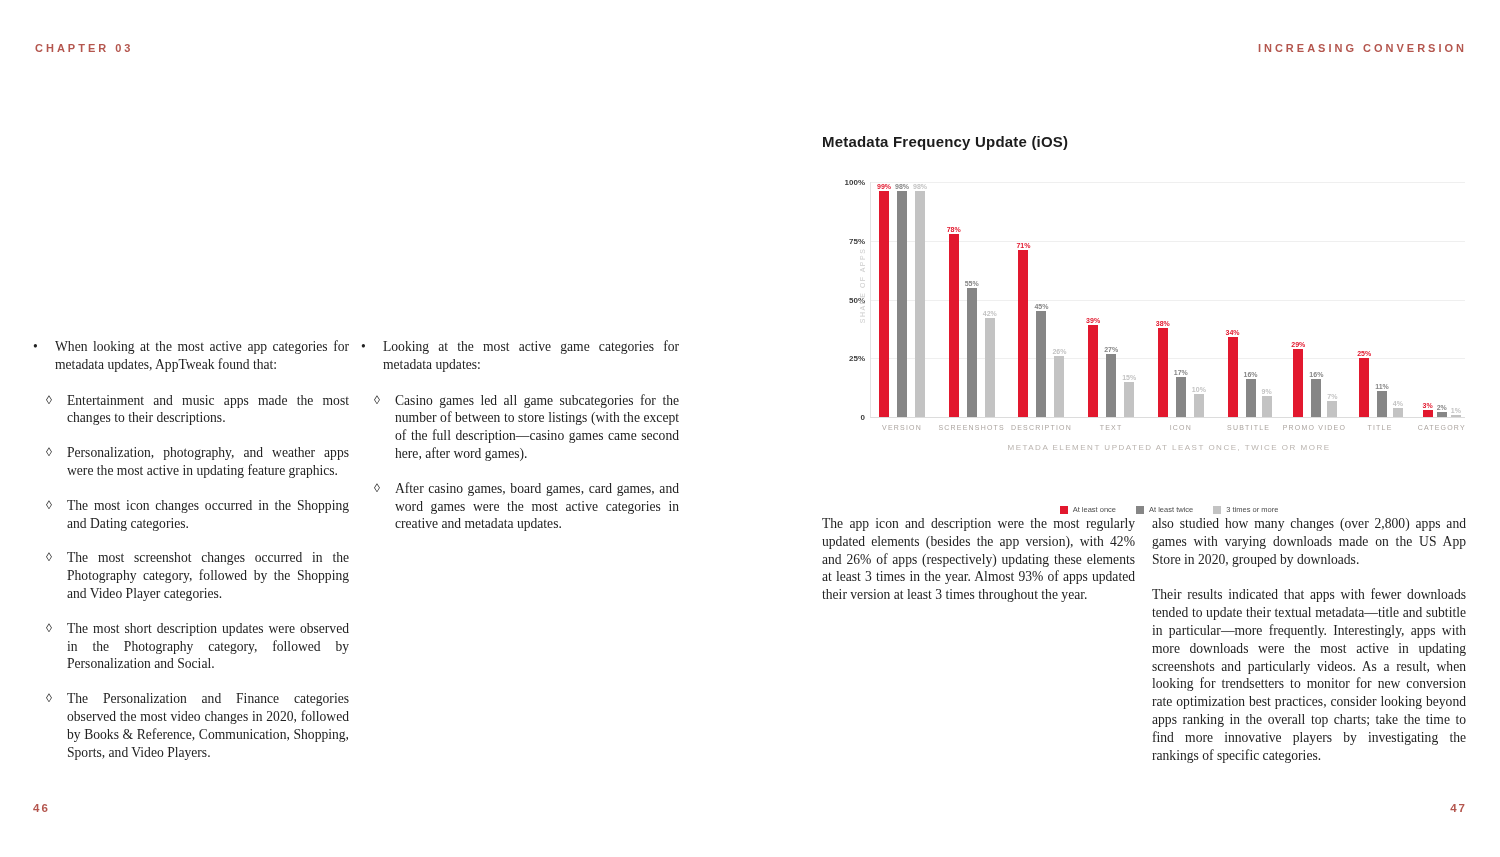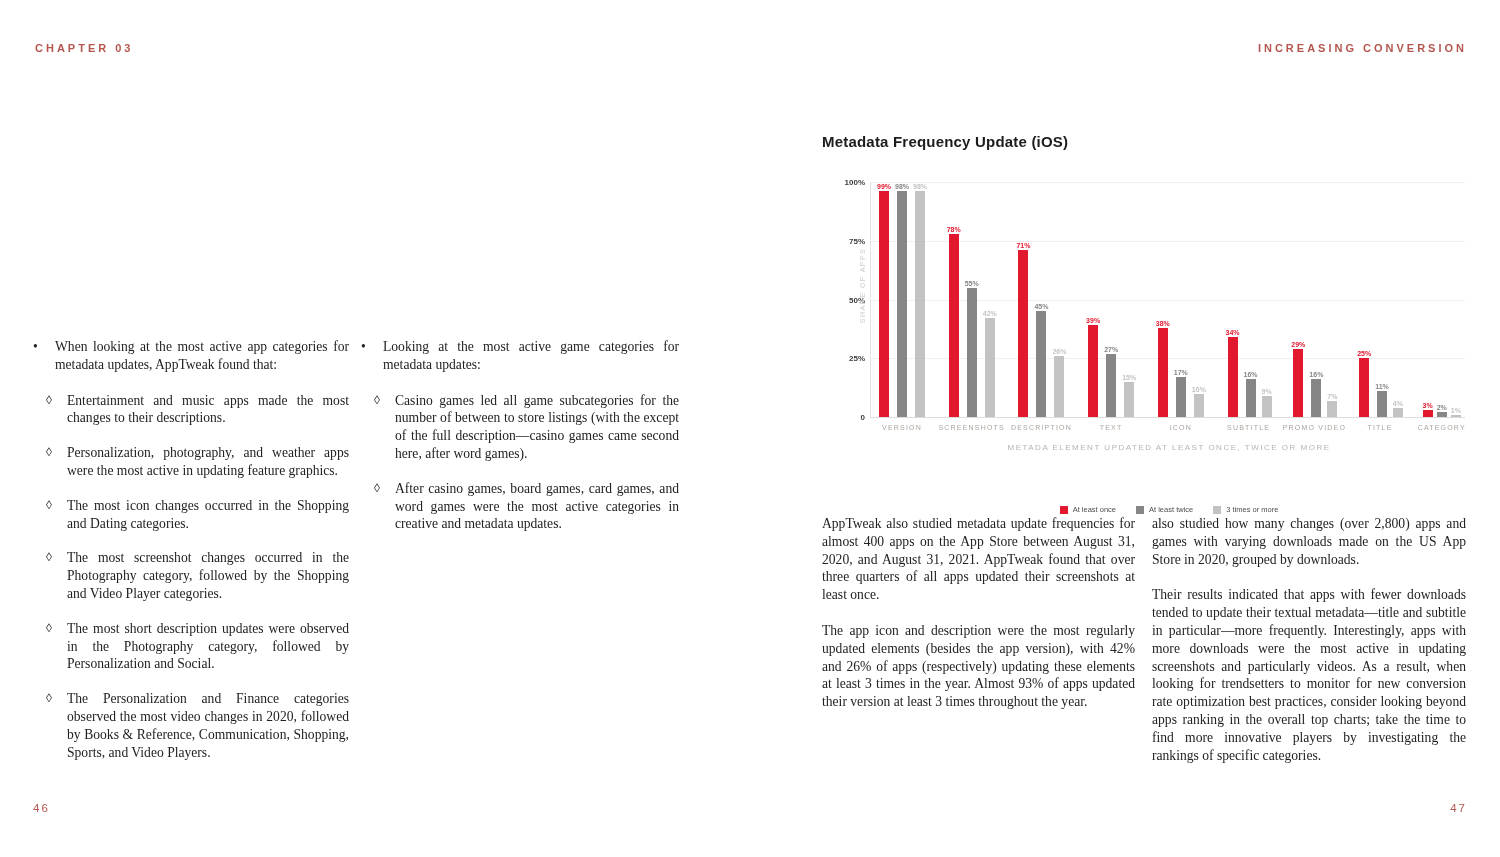--- a/index.html
+++ b/index.html
@@ -11,21 +11,21 @@
   
   .runhead {
     position:absolute; top:42px;
     font-family:"Liberation Sans", sans-serif; font-size:11px; font-weight:700;
     letter-spacing:3px; color:#b4564e;
   }
   .runhead.left { left:35px; }
   .runhead.right { right:33px; }
   .folio {
     position:absolute; top:802px;
-    font-family:"Liberation Sans", sans-serif; font-size:11.5px; font-weight:400;
+    font-family:"Liberation Sans", sans-serif; font-size:11.5px; font-weight:700;
     letter-spacing:2px; color:#b4564e;
   }
   .folio.left { left:33px; }
   .folio.right { right:33px; }
 
   
   .textcol { position:absolute; font-size:13.6px; line-height:17.8px; }
   .textcol p { text-align:justify; }
   .col1 { left:33px; top:338px; width:316px; }
   .col2 { left:361px; top:338px; width:318px; }
@@ -301,21 +301,20 @@
         <span class="legend-label">At least twice</span>
       </div>
       <div class="legend-item">
         <span class="legend-swatch" style="background: rgb(195, 195, 195);"></span>
         <span class="legend-label">3 times or more</span>
       </div>
     </div>
   </div>
 
   <div class="rcol rcolA">
-    <p>AppTweak also studied metadata update frequencies for almost 400 apps on the App Store between August 31, 2020, and August 31, 2021. AppTweak found that over three quarters of all apps updated their screenshots at least once.</p>
     <p>The app icon and description were the most regularly updated elements (besides the app version), with 42% and 26% of apps (respectively) updating these elements at least 3 times in the year. Almost 93% of apps updated their version at least 3 times throughout the year.</p>
   </div>
   <div class="rcol rcolB">
     <p>also studied how many changes (over 2,800) apps and games with varying downloads made on the US App Store in 2020, grouped by downloads.</p>
     <p>Their results indicated that apps with fewer downloads tended to update their textual metadata—title and subtitle in particular—more frequently. Interestingly, apps with more downloads were the most active in updating screenshots and particularly videos. As a result, when looking for trendsetters to monitor for new conversion rate optimization best practices, consider looking beyond apps ranking in the overall top charts; take the time to find more innovative players by investigating the rankings of specific categories.</p>
   </div>
 
   <div class="folio left">46</div>
   <div class="folio right">47</div>
 </div>

